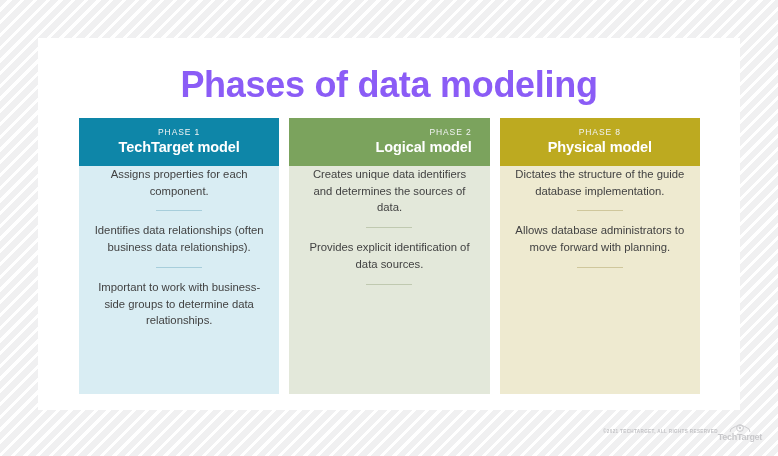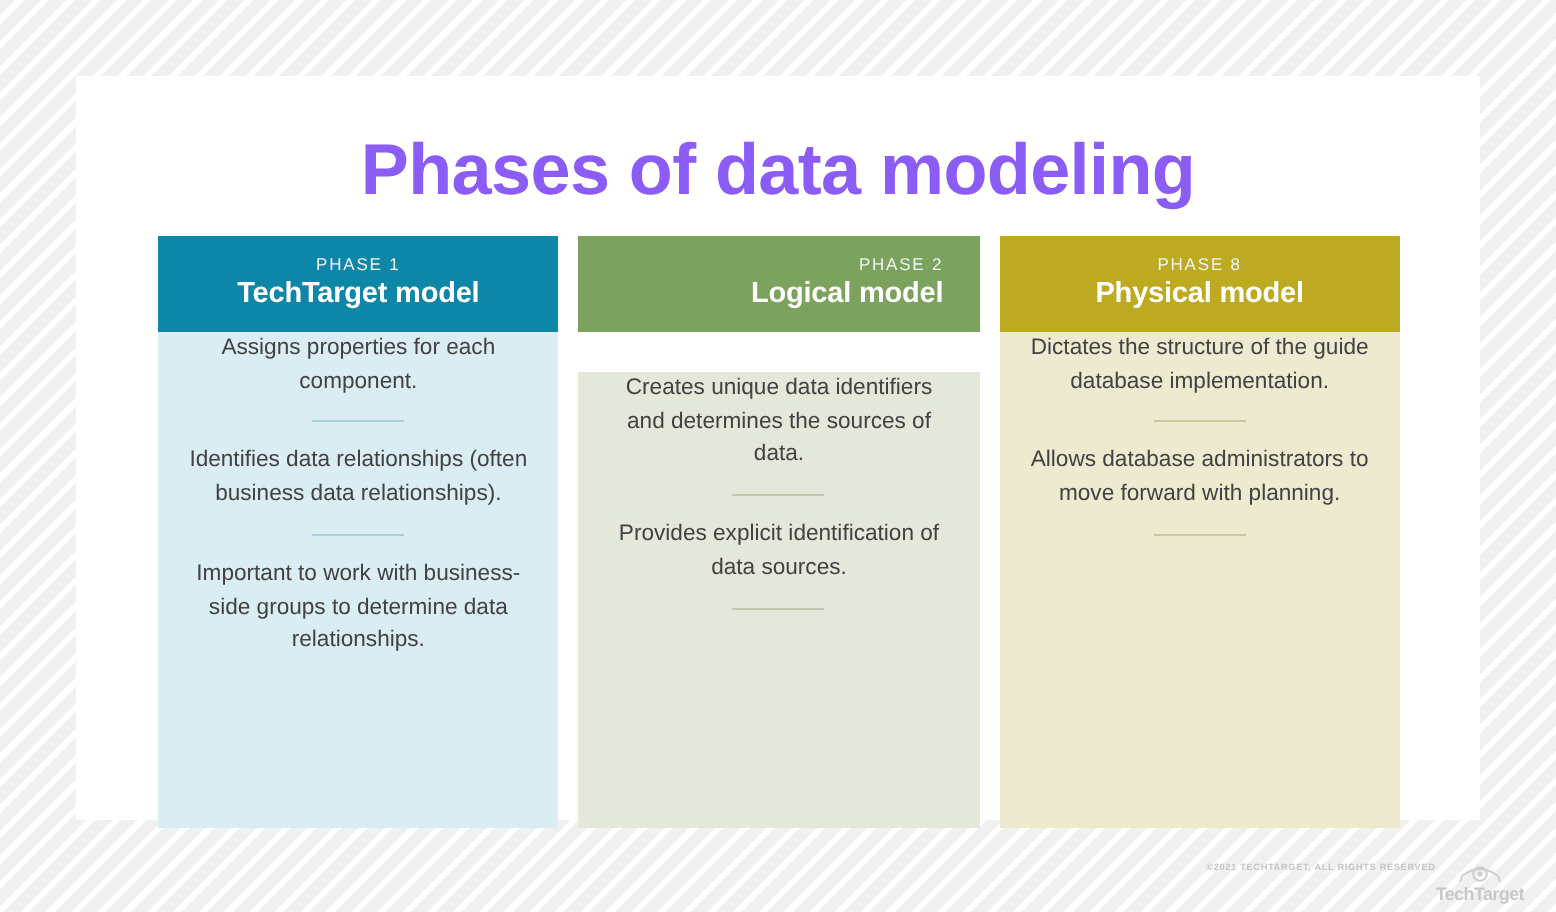--- a/index.html
+++ b/index.html
@@ -102,34 +102,34 @@
     border: 0;
   }
 
   
   .c1 .col-header { background: #0e86a8; }
   .c1 .col-body   { background: #d9edf3; }
   .c1 .divider    { background: #a7cedb; }
 
   
   .c2 .col-header { background: #7ba35d; text-align: right; }
-  .c2 .col-body   { background: #e3e8da; margin-top: 20px; }
+  .c2 .col-body   { background: #e3e8da; }
   .c2 .divider    { background: #c0c9b0; }
 
   
   .c3 .col-header { background: #bdaa20; }
   .c3 .col-body   { background: #eeead0; }
   .c3 .divider    { background: #cfc79c; }
 
   .footer {
     position: absolute;
     right: 16px;
-    bottom: 4px;
-    display: flex;
-    align-items: flex-start;
+    bottom: 14px;
+    display: flex;
+    align-items: center;
     gap: 0;
   }
 
   .copyright {
     font-size: 4.6px;
     letter-spacing: 0.35px;
     color: #c3c3c6;
     font-weight: bold;
     white-space: nowrap;
   }

